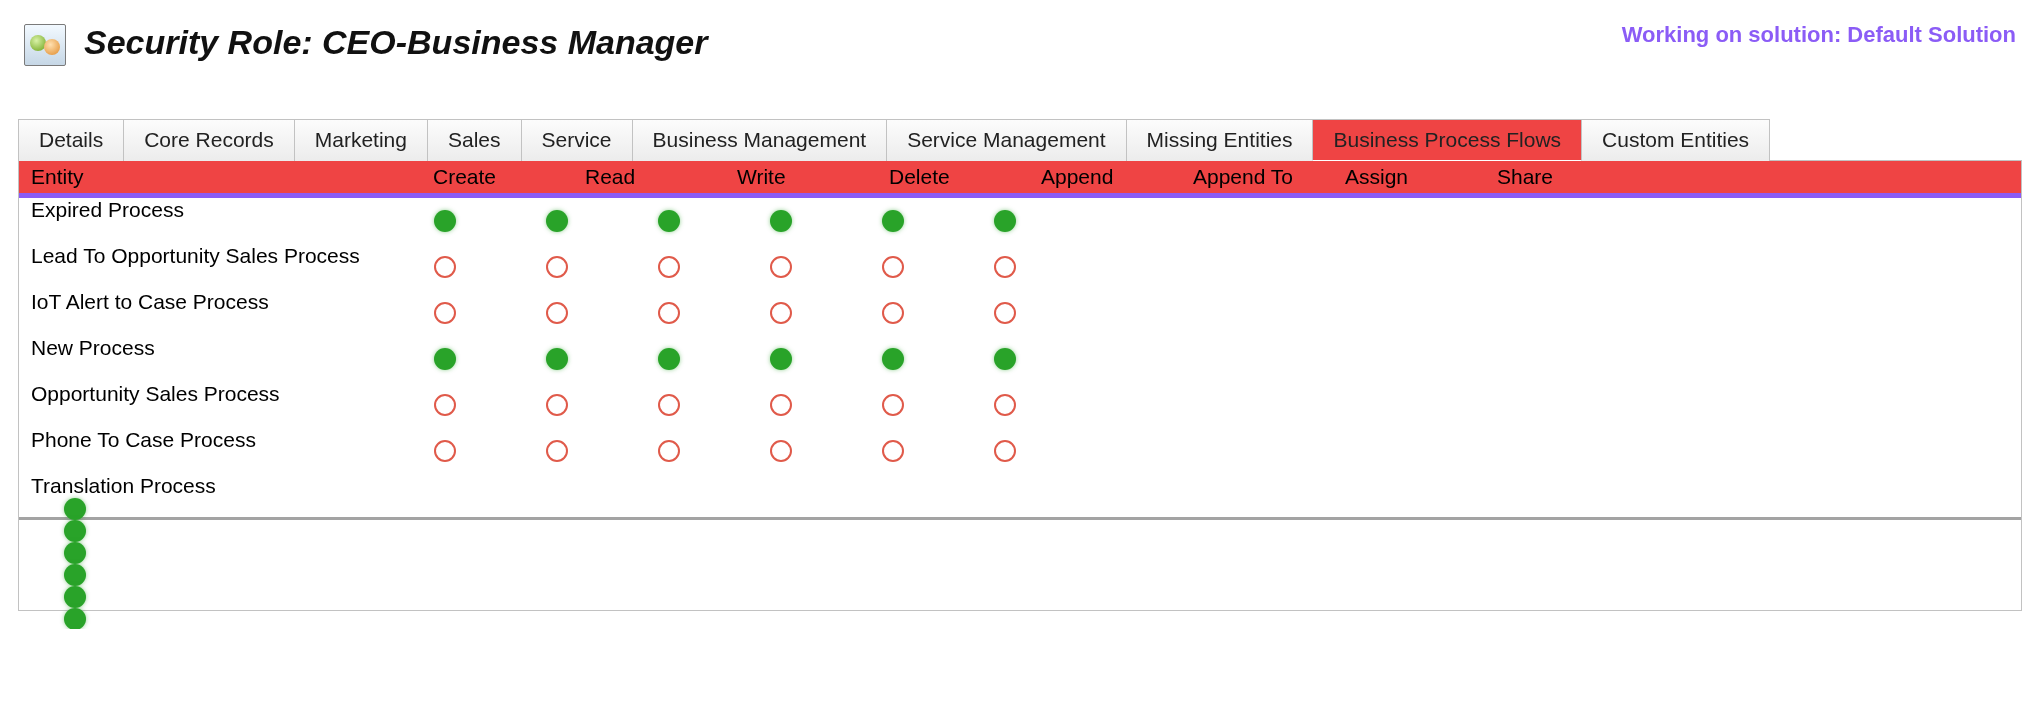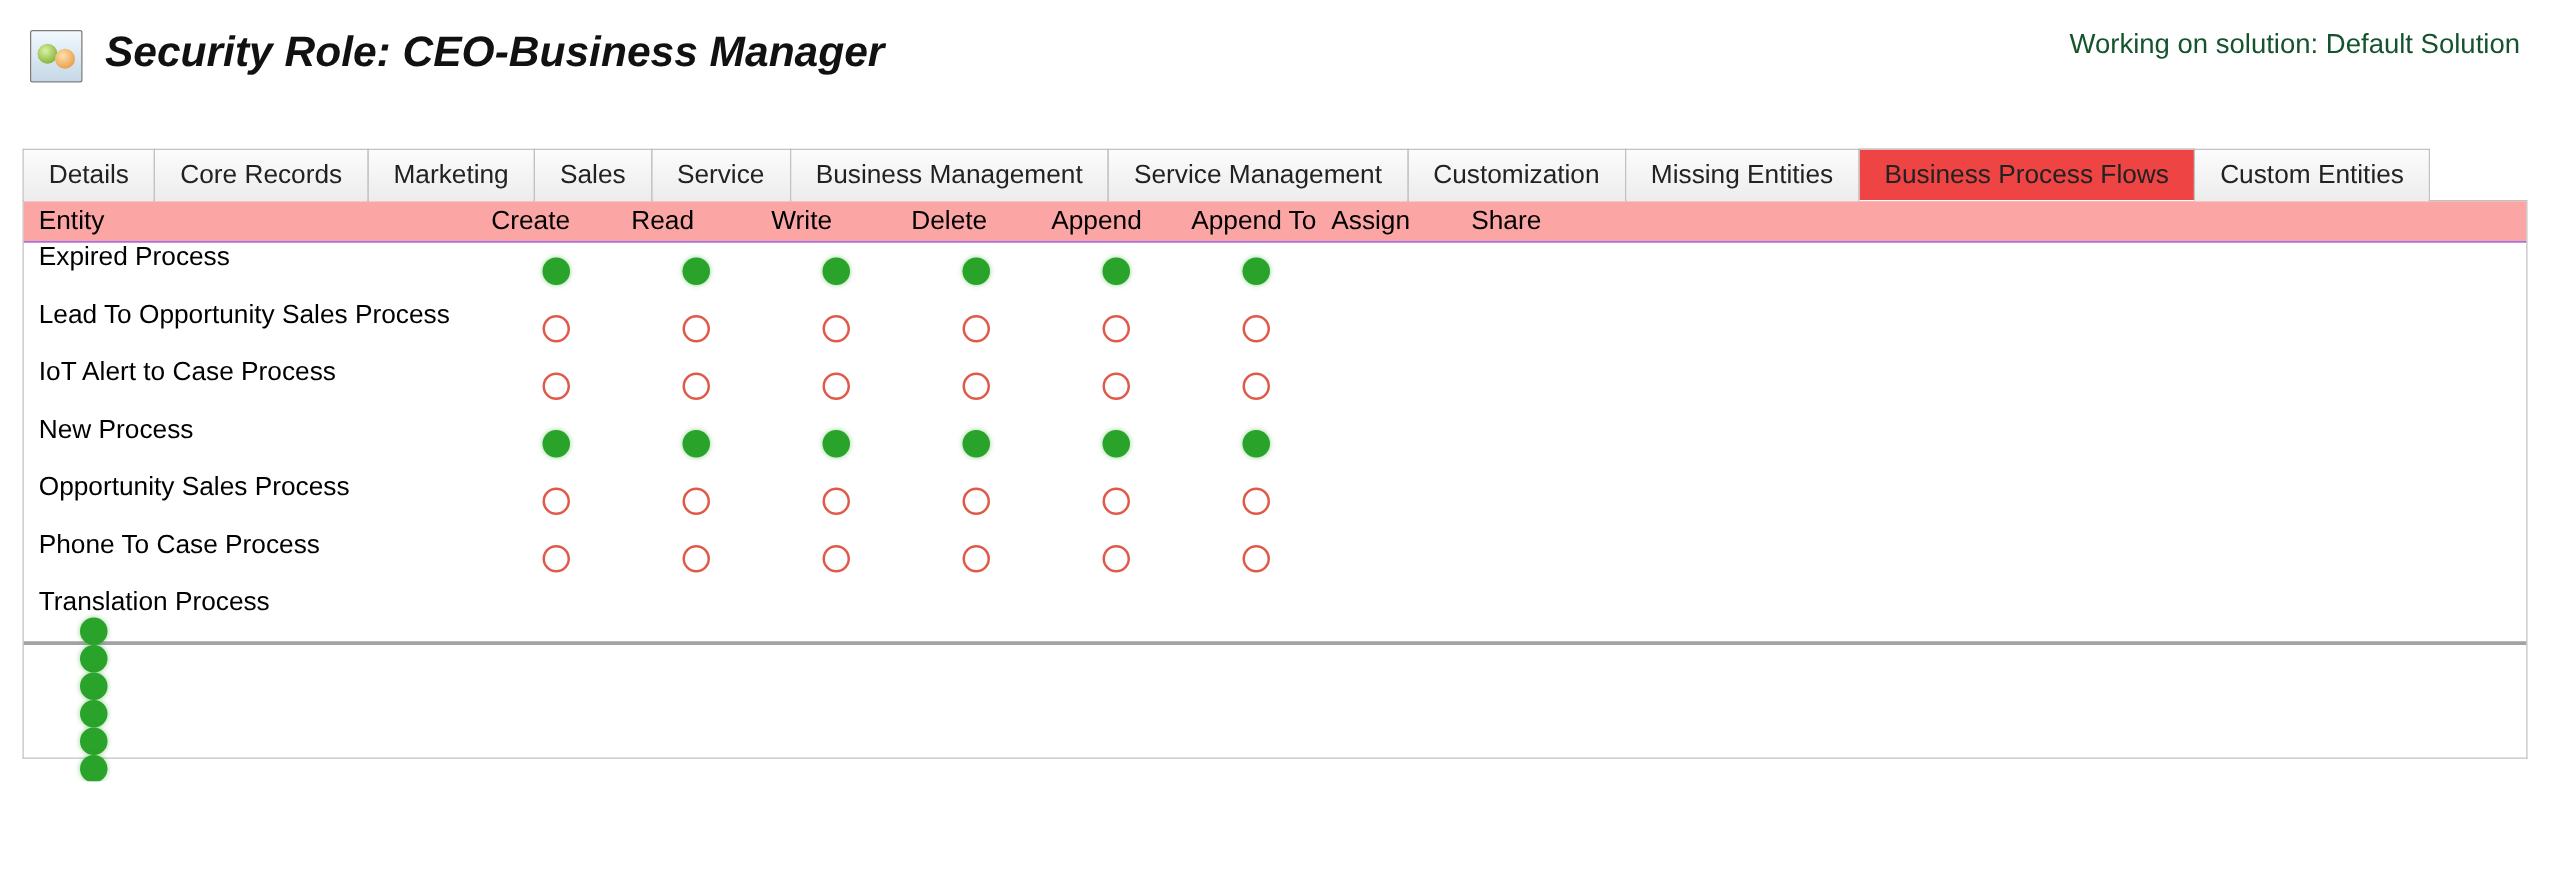--- a/index.html
+++ b/index.html
@@ -52,22 +52,22 @@
   }
   .page-title {
     font-size: 34px;
     font-weight: 700;
     font-style: italic;
     color: #111;
   }
   .header-right {
     margin-left: auto;
     font-size: 22px;
-    font-weight: 400;
-    color: #14532d;
+    font-weight: 700;
+    color: #8b5cf6;
     padding-top: 4px;
   }
 
   .tabs {
     display: flex;
     border-bottom: 1px solid #c2c2c2;
     gap: 0;
     text-align: center;
   }
   .tab {
@@ -88,22 +88,23 @@
     z-index: 2;
   }
 
   .grid-wrap {
     border: 1px solid #c2c2c2;
     border-top: none;
     padding: 0;
   }
   .grid-header {
     display: flex;
-    background: #fca5a5;
-    border-bottom: 1px solid #8b5cf6;
+    background: #ef4444;
+    border-bottom: 5px solid #8b5cf6;
+    gap: 40px;
   }
   .col-entity { width: 370px; padding: 4px 12px; font-size: 21px;}
   .col-priv   { width: 112px; padding: 4px 4px; font-size: 21px; text-align: left;}
   .grid-body .row {
     display: flex;
     height: 46px;
   }
   .grid-body .row:last-child {
     border-bottom: 3px solid #a3a3a3;
     flex-direction: column;
@@ -152,21 +153,20 @@
   </div>
 
   <div class="tabs" id="tabs">
       <div class="tab">Details</div>
       <div class="tab">Core Records</div>
       <div class="tab">Marketing</div>
       <div class="tab">Sales</div>
       <div class="tab">Service</div>
       <div class="tab">Business Management</div>
       <div class="tab">Service Management</div>
-      <div class="tab">Customization</div>
       <div class="tab">Missing Entities</div>
       <div class="tab active">Business Process Flows</div>
       <div class="tab">Custom Entities</div>
     </div>
 
   <div class="grid-wrap">
     <div class="grid-inner">
       <div class="grid-header" id="grid-header">
           <div class="col-entity">Entity</div>
           <div class="col-priv">Create</div>

